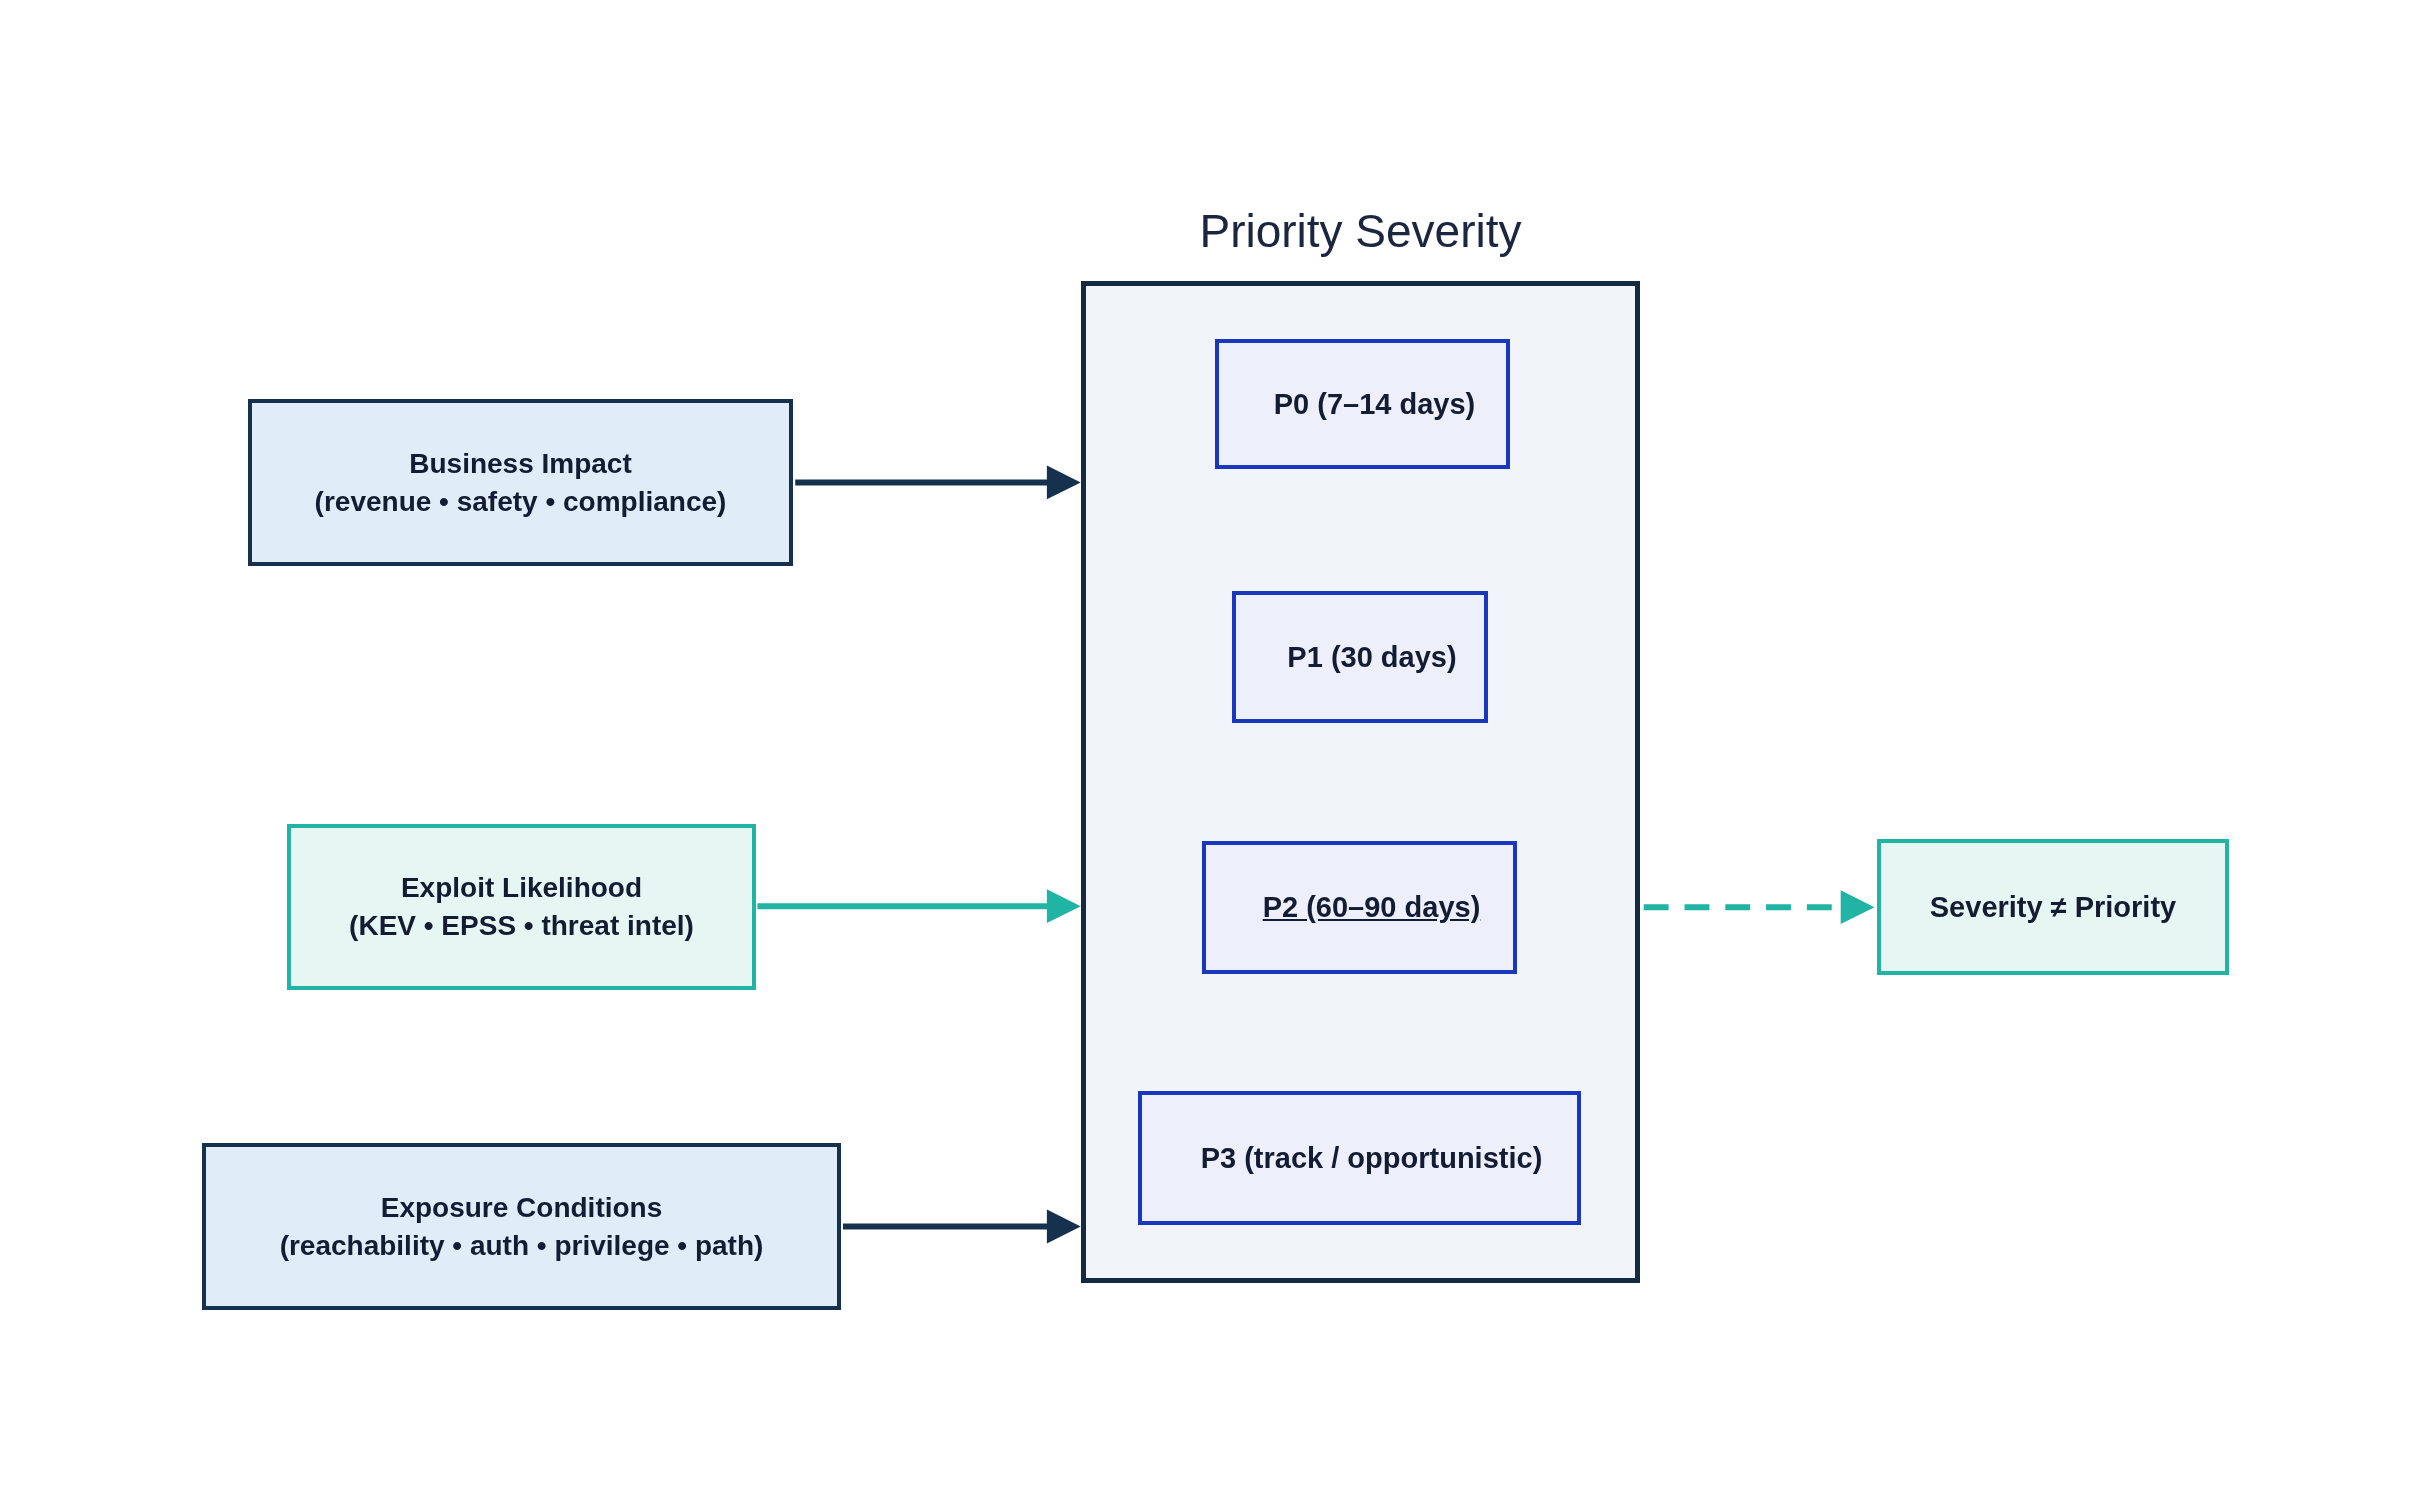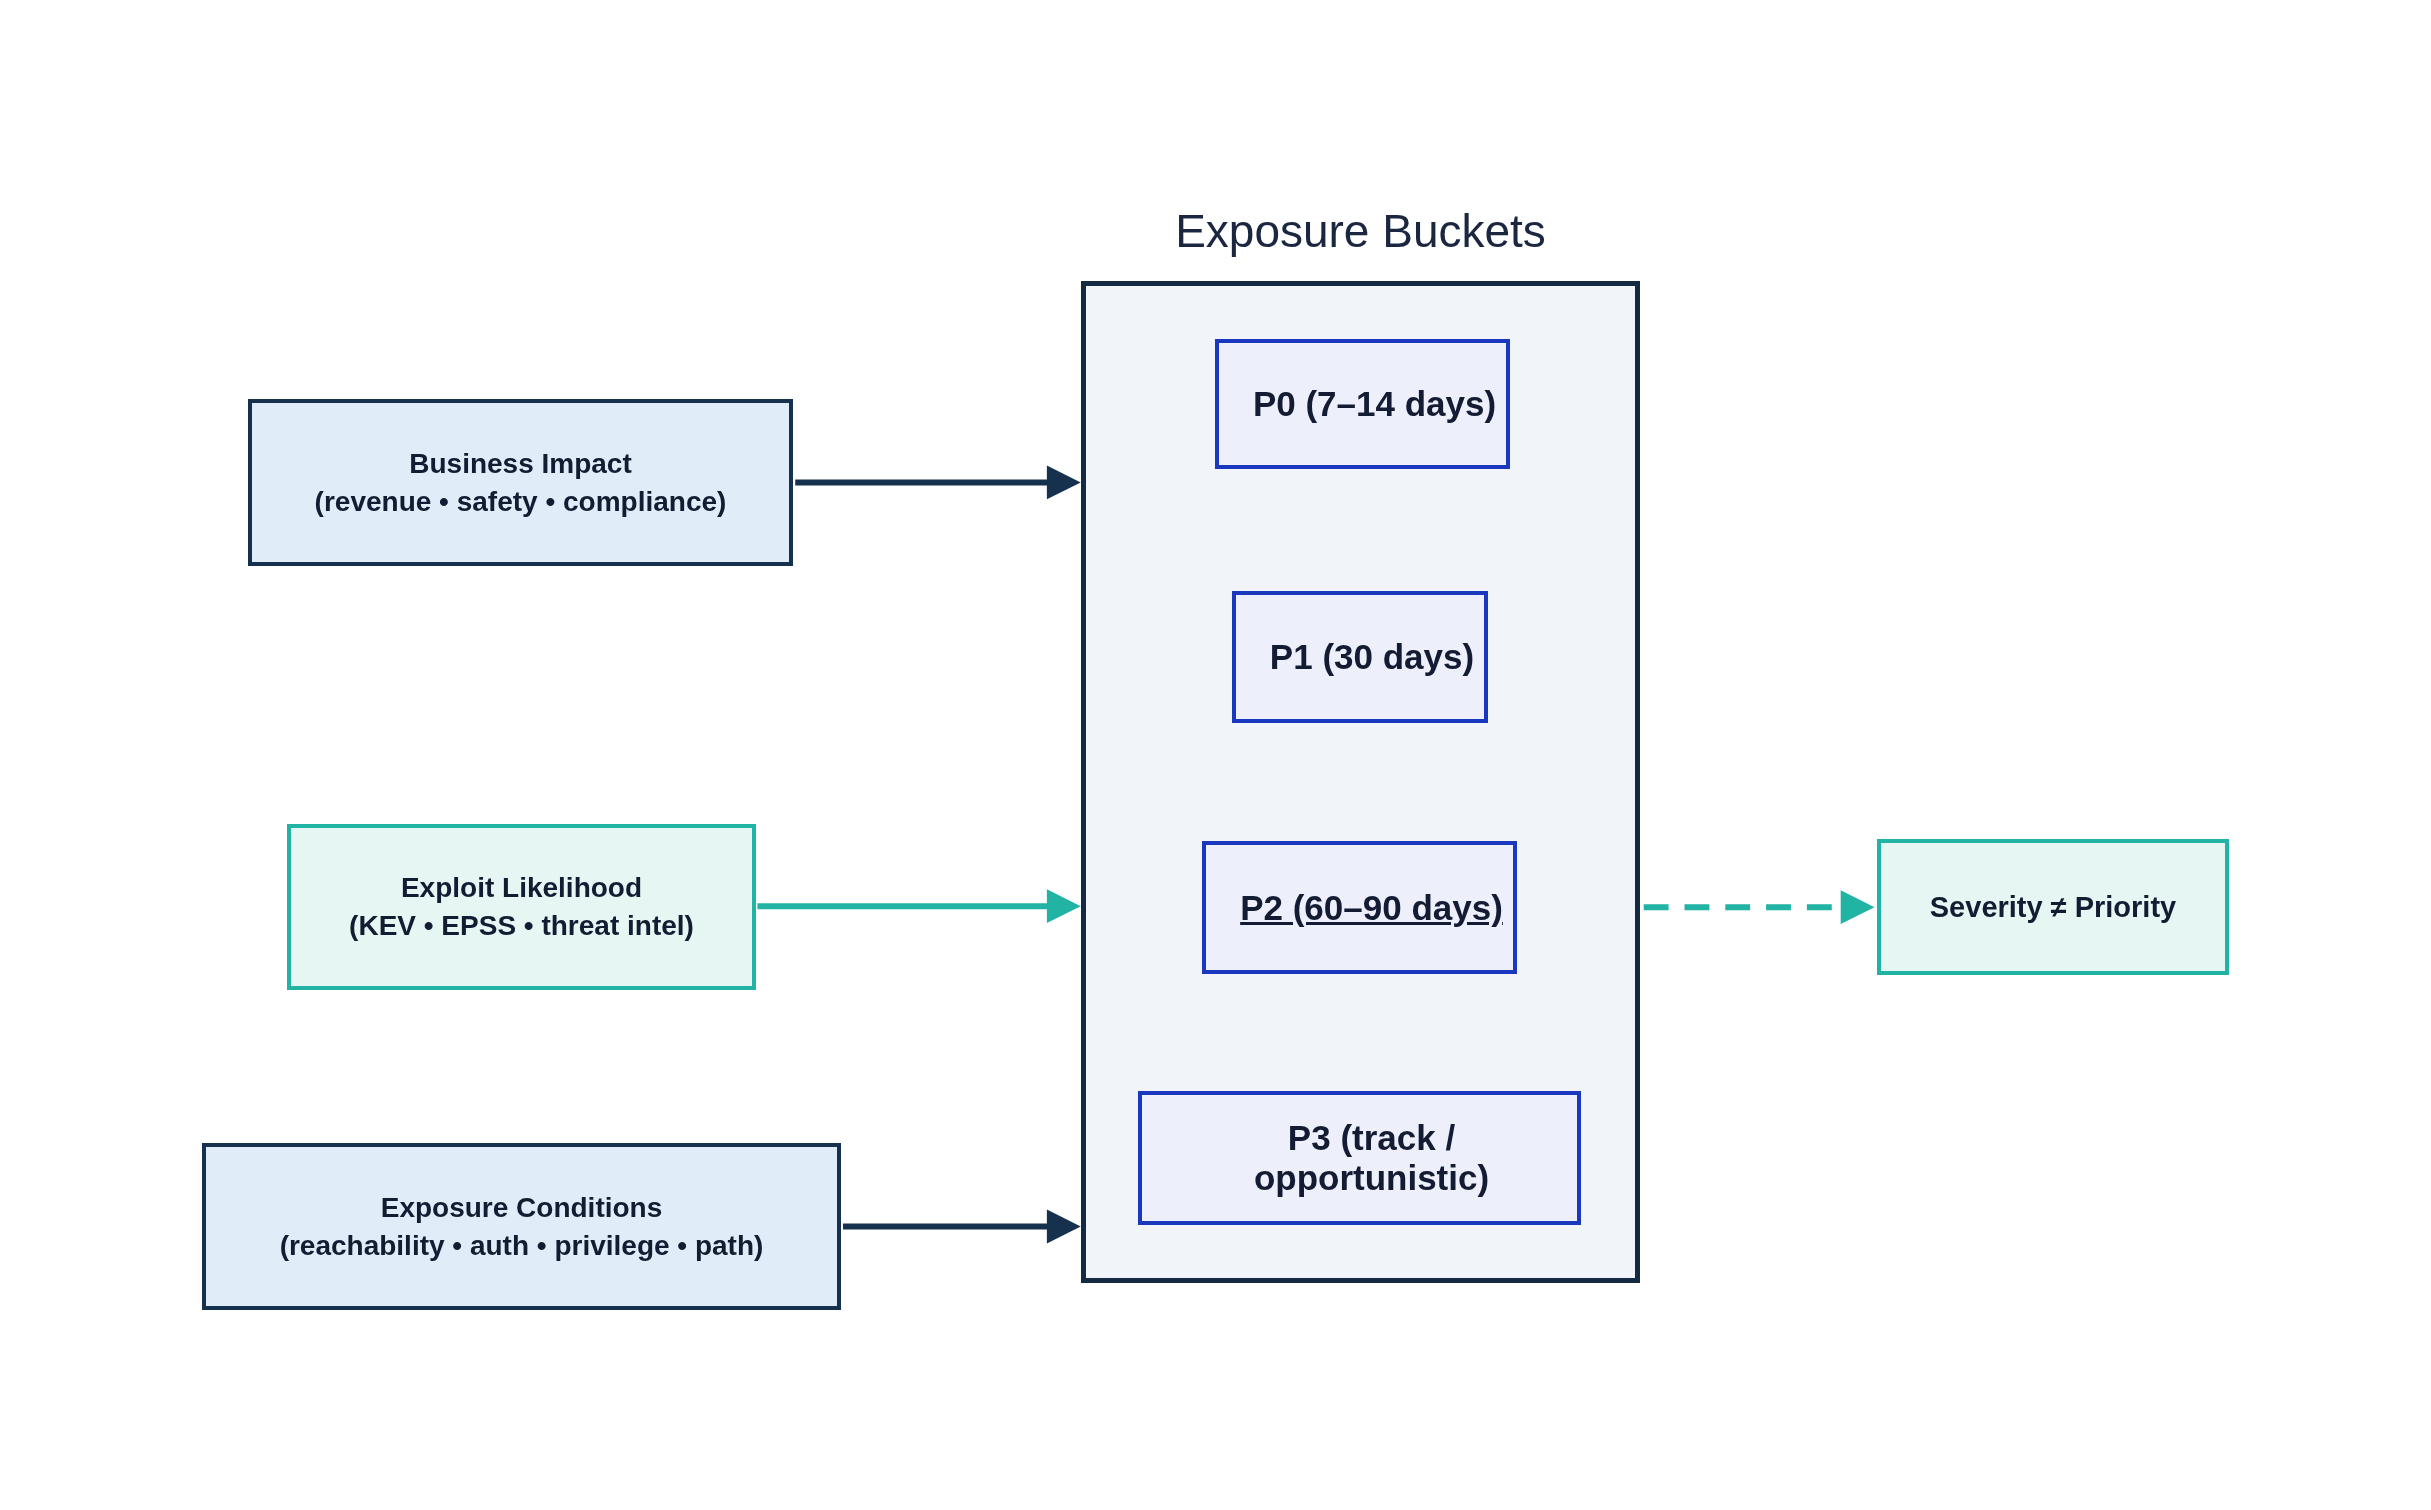--- a/index.html
+++ b/index.html
@@ -47,21 +47,21 @@
     align-items:center;
     justify-content:center;
     text-align:center;
     color:var(--ink);
     font-weight:700;
   }
   .node .line{ font-size:28px; line-height:38px; }
   .bucket{
     background:var(--blue-fill);
     border:4px solid var(--blue);
-    font-size:35px;
+    font-size:29px;
     padding-left:24px;
   }
   .input-navy{
     background:var(--navy-fill);
     border:4px solid var(--navy);
   }
   .input-teal{
     background:var(--teal-fill);
     border:4px solid var(--teal);
   }
@@ -89,21 +89,21 @@
   .arrow-navy polygon{ fill:var(--navy); }
   .arrow-teal line{ stroke:var(--teal); stroke-width:6; }
   .arrow-teal polygon{ fill:var(--teal); }
   .arrow-dashed line{ stroke-dasharray:25 16; }
 </style>
 </head>
 <body>
 
 <div class="canvas">
 
-  <div class="diagram-title">Exposure Buckets</div>
+  <div class="diagram-title">Priority Severity</div>
 
   <div class="panel"></div>
 
   <div class="node input-navy n-business">
     <div class="line">Business Impact</div>
     <div class="line">(revenue • safety • compliance)</div>
   </div>
 
   <div class="node input-teal n-exploit">
     <div class="line">Exploit Likelihood</div>

